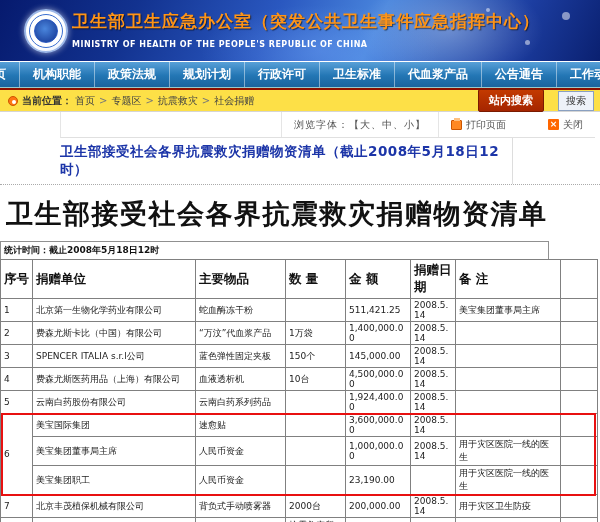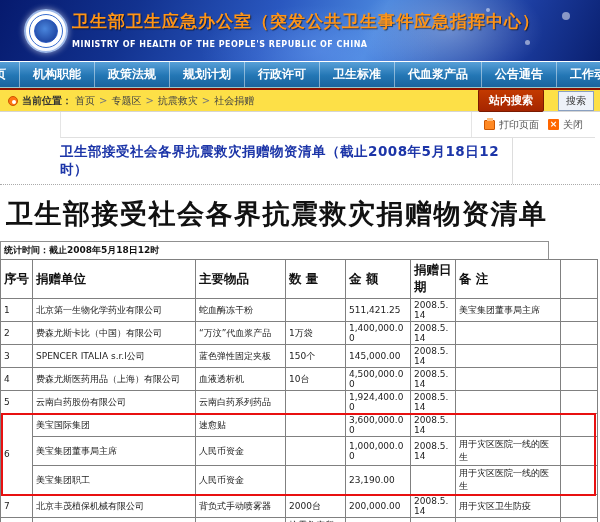--- a/index.html
+++ b/index.html
@@ -116,23 +116,26 @@
   <span class="crumb-label">当前位置：</span>
   <span id="crumbs"><span class="crumb-link">首页</span><span class="crumb-sep">&gt;</span><span class="crumb-link">专题区</span><span class="crumb-sep">&gt;</span><span class="crumb-link">抗震救灾</span><span class="crumb-sep">&gt;</span><span class="crumb-link">社会捐赠</span></span>
   <span class="crumb-right">
     <span class="sitesearch-btn">站内搜索</span>
     <button class="search-btn">搜索</button>
   </span>
 </div>
 
 <div class="toolbar">
   <div class="tb-spacer"></div>
+  <div class="tb-cell">
+    <span class="fontsize">浏览字体：【大、中、小】</span>
+  </div>
   <div class="tb-cell" style="border-right:none;">
     <span class="print-ico"></span>
-    <span class="tb-link" style="margin-right:9px;">打印页面</span>
+    <span class="tb-link" style="margin-right:42px;">打印页面</span>
     <span class="close-ico">×</span>
     <span class="tb-link">关闭</span>
   </div>
 </div>
 
 <div class="article-titlebox">
   <span class="article-title">卫生部接受社会各界抗震救灾捐赠物资清单（截止2008年5月18日12时）</span>
 </div>
 <div class="dotline"></div>
 

